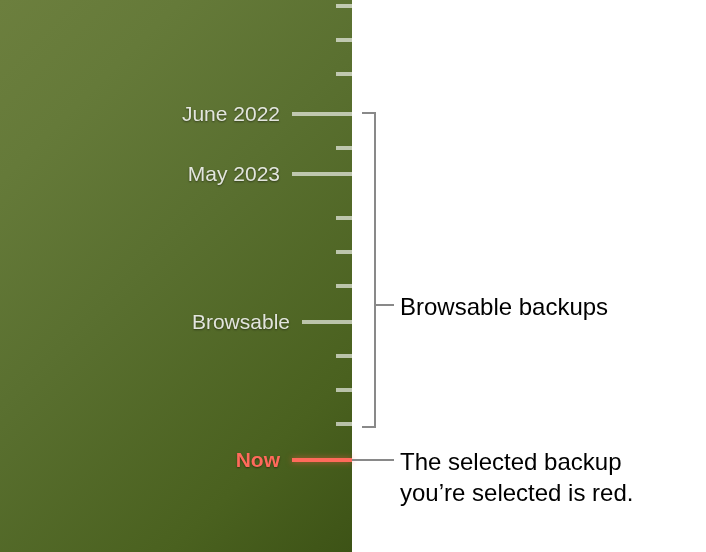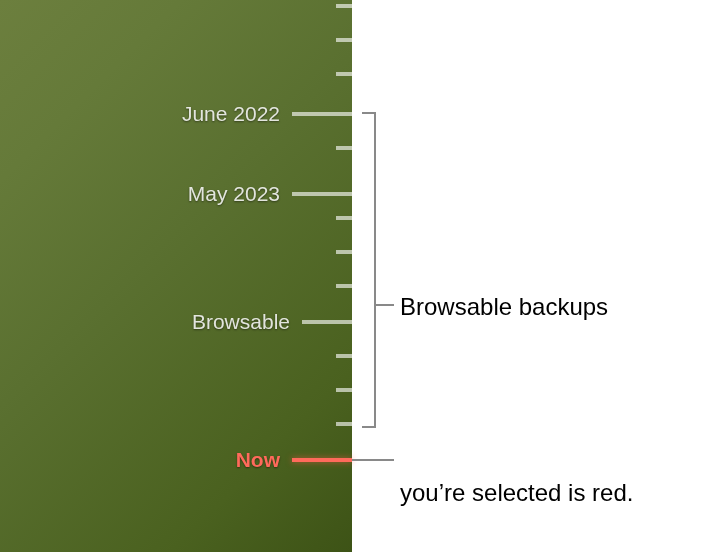--- a/index.html
+++ b/index.html
@@ -73,21 +73,21 @@
     <div class="tick minor" style="top:4px"></div>
     <div class="tick minor" style="top:38px"></div>
     <div class="tick minor" style="top:72px"></div>
 
     <div class="tick major long" style="top:112px">
       <span class="tick-label normal">June 2022</span>
     </div>
 
     <div class="tick minor" style="top:146px"></div>
 
-    <div class="tick major long" style="top:192px">
+    <div class="tick major long" style="top:172px">
       <span class="tick-label normal">May 2023</span>
     </div>
 
     <div class="tick minor" style="top:216px"></div>
     <div class="tick minor" style="top:250px"></div>
     <div class="tick minor" style="top:284px"></div>
 
     <div class="tick major" style="top:320px">
       <span class="tick-label normal">Browsable</span>
     </div>
@@ -105,17 +105,17 @@
 
   <div class="bracket-lead" style="left:376px; top:304px; width:18px;"></div>
 
   <div class="anno" style="left:400px; top:292px;">
     <span>Browsable backups</span>
   </div>
 
   <div class="bracket-lead" style="left:352px; top:459px; width:42px;"></div>
 
   <div class="anno" style="left:400px; top:447px; width:300px;">
-    <br>
+    <span>The selected backup</span><br>
     <span>you’re selected is red.</span>
   </div>
 
 </div>
 
 </body></html>

